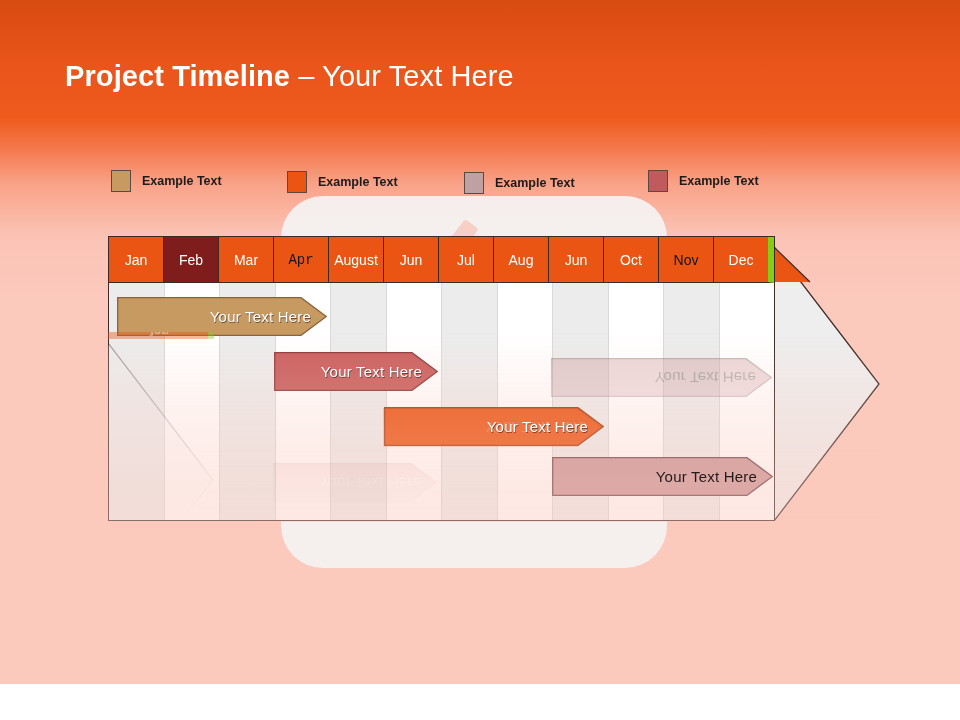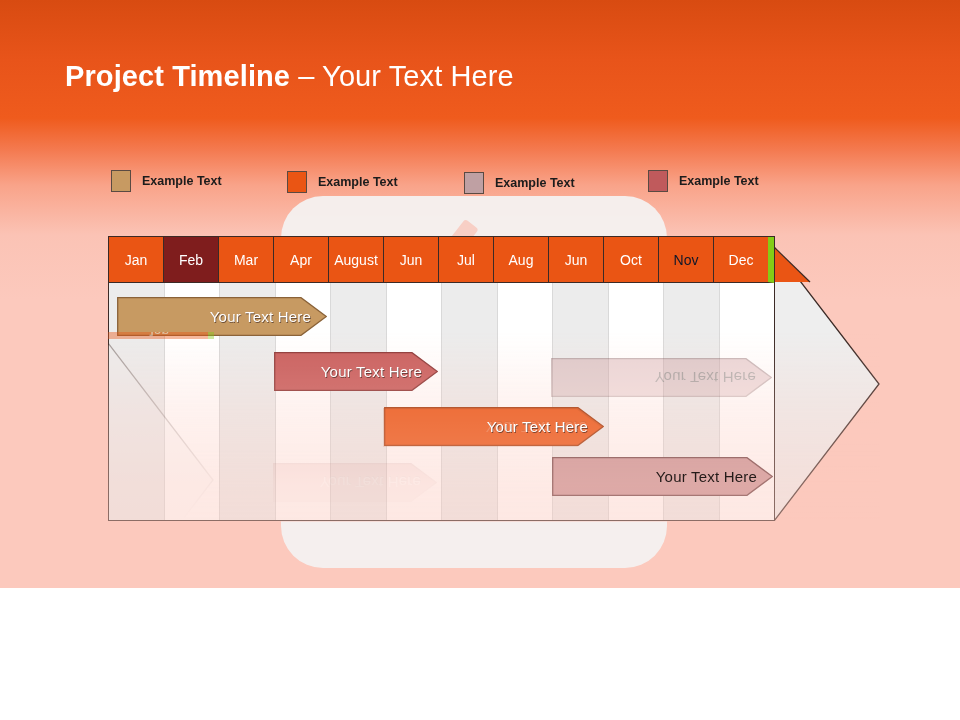--- a/index.html
+++ b/index.html
@@ -3,21 +3,21 @@
 <meta charset="utf-8">
 <style>
   * { box-sizing: border-box; margin: 0; padding: 0; }
   html, body {
     width: 960px; height: 720px;
     overflow: hidden;
     font-family: "Liberation Sans", sans-serif;
   }
   #slide {
     position: relative;
-    width: 960px; height: 588px;
+    width: 960px; height: 684px;
     background: linear-gradient(to bottom,
         #d84b11 0px,
         #e8541a 60px,
         #ef5b1d 118px,
         #f47a50 150px,
         #f9a389 185px,
         #fbc3b5 235px,
         #fcc9bd 300px,
         #fcc9bd 720px);
     overflow: hidden;
@@ -235,21 +235,21 @@
           <div class="col" style="background: rgb(255, 255, 255);"></div>
           <div class="col shade" style="background: rgb(236, 236, 236);"></div>
           <div class="col" style="background: rgb(255, 255, 255);"></div>
           <div class="col shade" style="background: rgb(236, 236, 236);"></div>
           <div class="col" style="background: rgb(255, 255, 255);"></div>
         </div>
       <div id="header-row">
           <div class="hcell" style="background: rgb(234, 85, 20); color: rgb(255, 255, 255);">Jan</div>
           <div class="hcell" style="background: #7f1d1d; color: rgb(255, 255, 255);">Feb</div>
           <div class="hcell" style="background: rgb(234, 85, 20); color: rgb(255, 255, 255);">Mar</div>
-          <div class="hcell" style="background: rgb(234, 85, 20); color: #ffffff;">Apr</div>
+          <div class="hcell" style="background: rgb(234, 85, 20); color: #0f172a; font-family: Liberation Mono, monospace;">Apr</div>
           <div class="hcell" style="background: rgb(234, 85, 20); color: rgb(255, 255, 255);">August</div>
           <div class="hcell" style="background: rgb(234, 85, 20); color: rgb(255, 255, 255);">Jun</div>
           <div class="hcell" style="background: rgb(234, 85, 20); color: rgb(255, 255, 255);">Jul</div>
           <div class="hcell" style="background: rgb(234, 85, 20); color: rgb(255, 255, 255);">Aug</div>
           <div class="hcell" style="background: rgb(234, 85, 20); color: rgb(255, 255, 255);">Jun</div>
           <div class="hcell" style="background: rgb(234, 85, 20); color: rgb(255, 255, 255);">Oct</div>
           <div class="hcell" style="background: rgb(234, 85, 20); color: #0f172a;">Nov</div>
           <div class="hcell" style="background: rgb(234, 85, 20); color: rgb(255, 255, 255);">Dec</div>
         </div>
       <div id="bars-layer">

